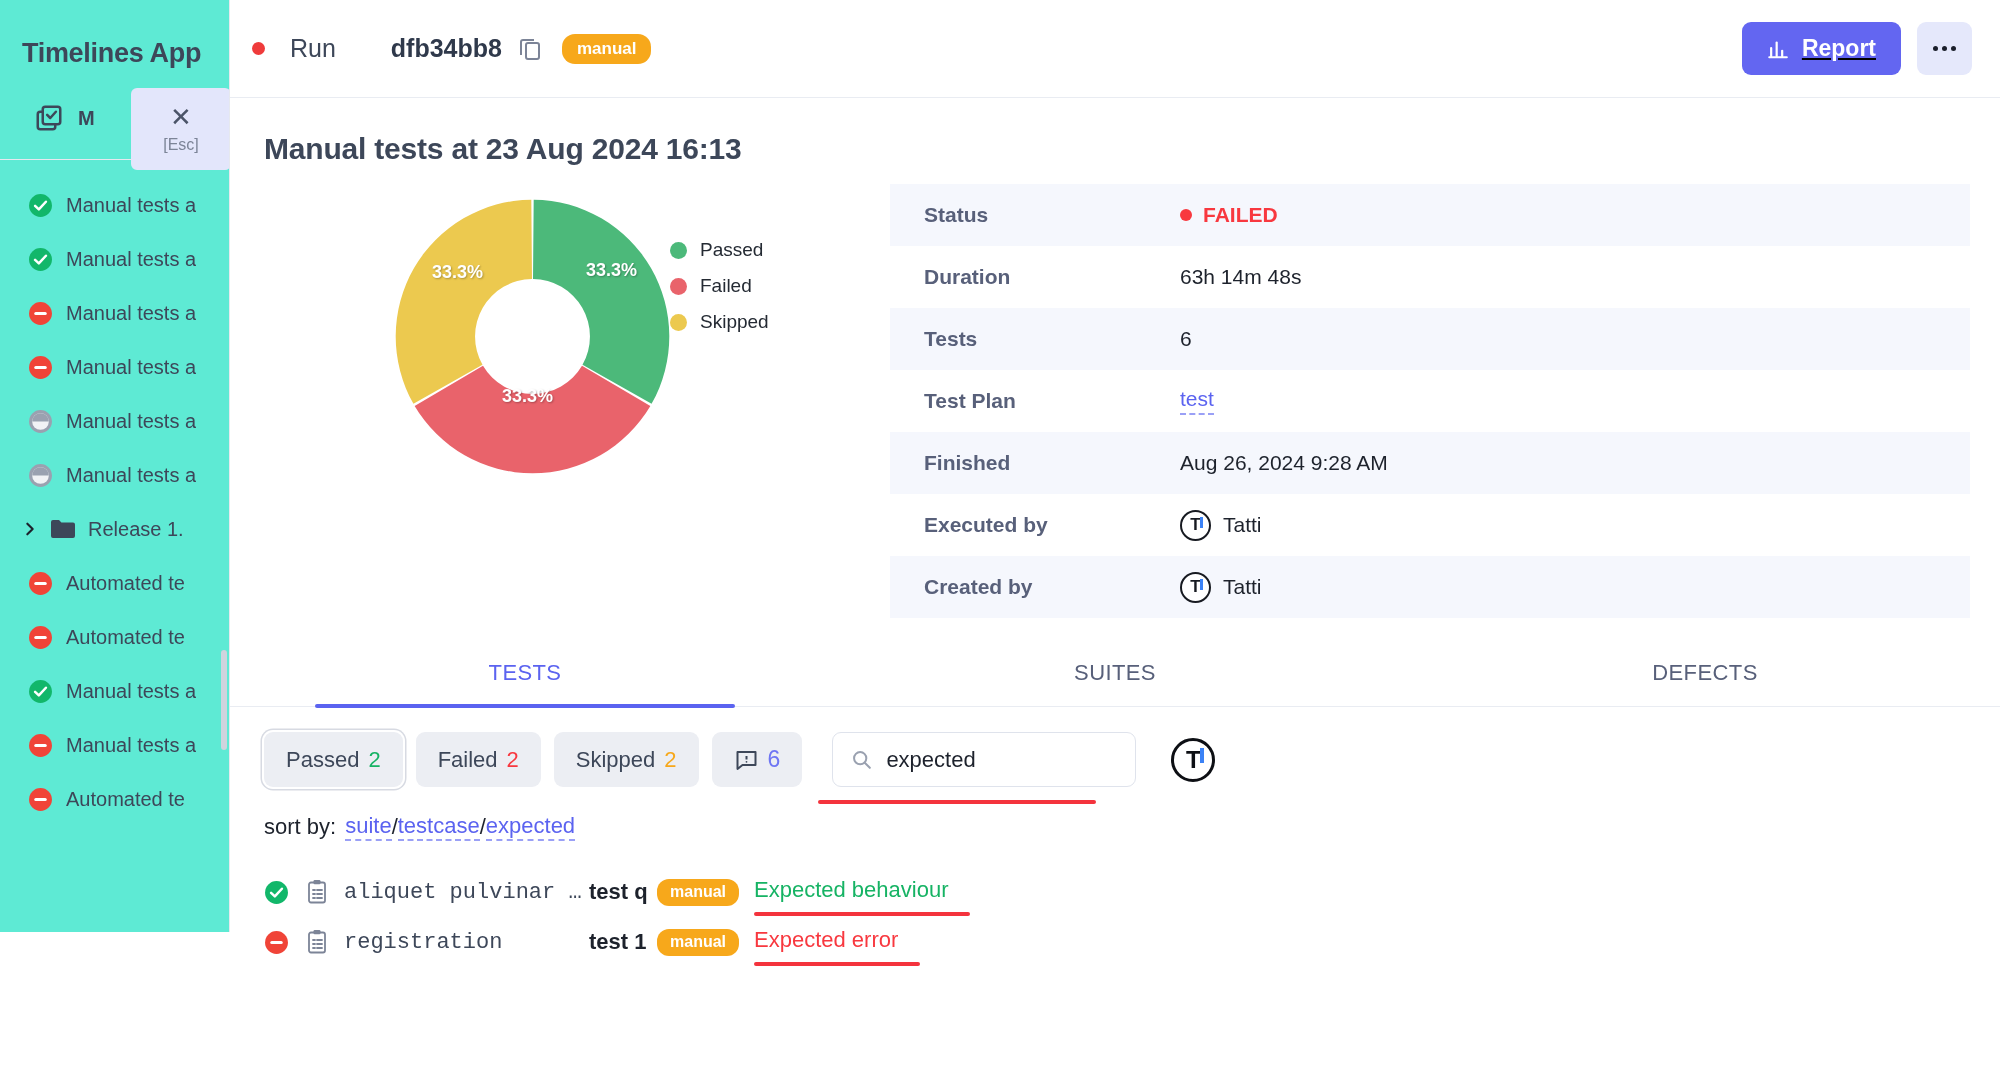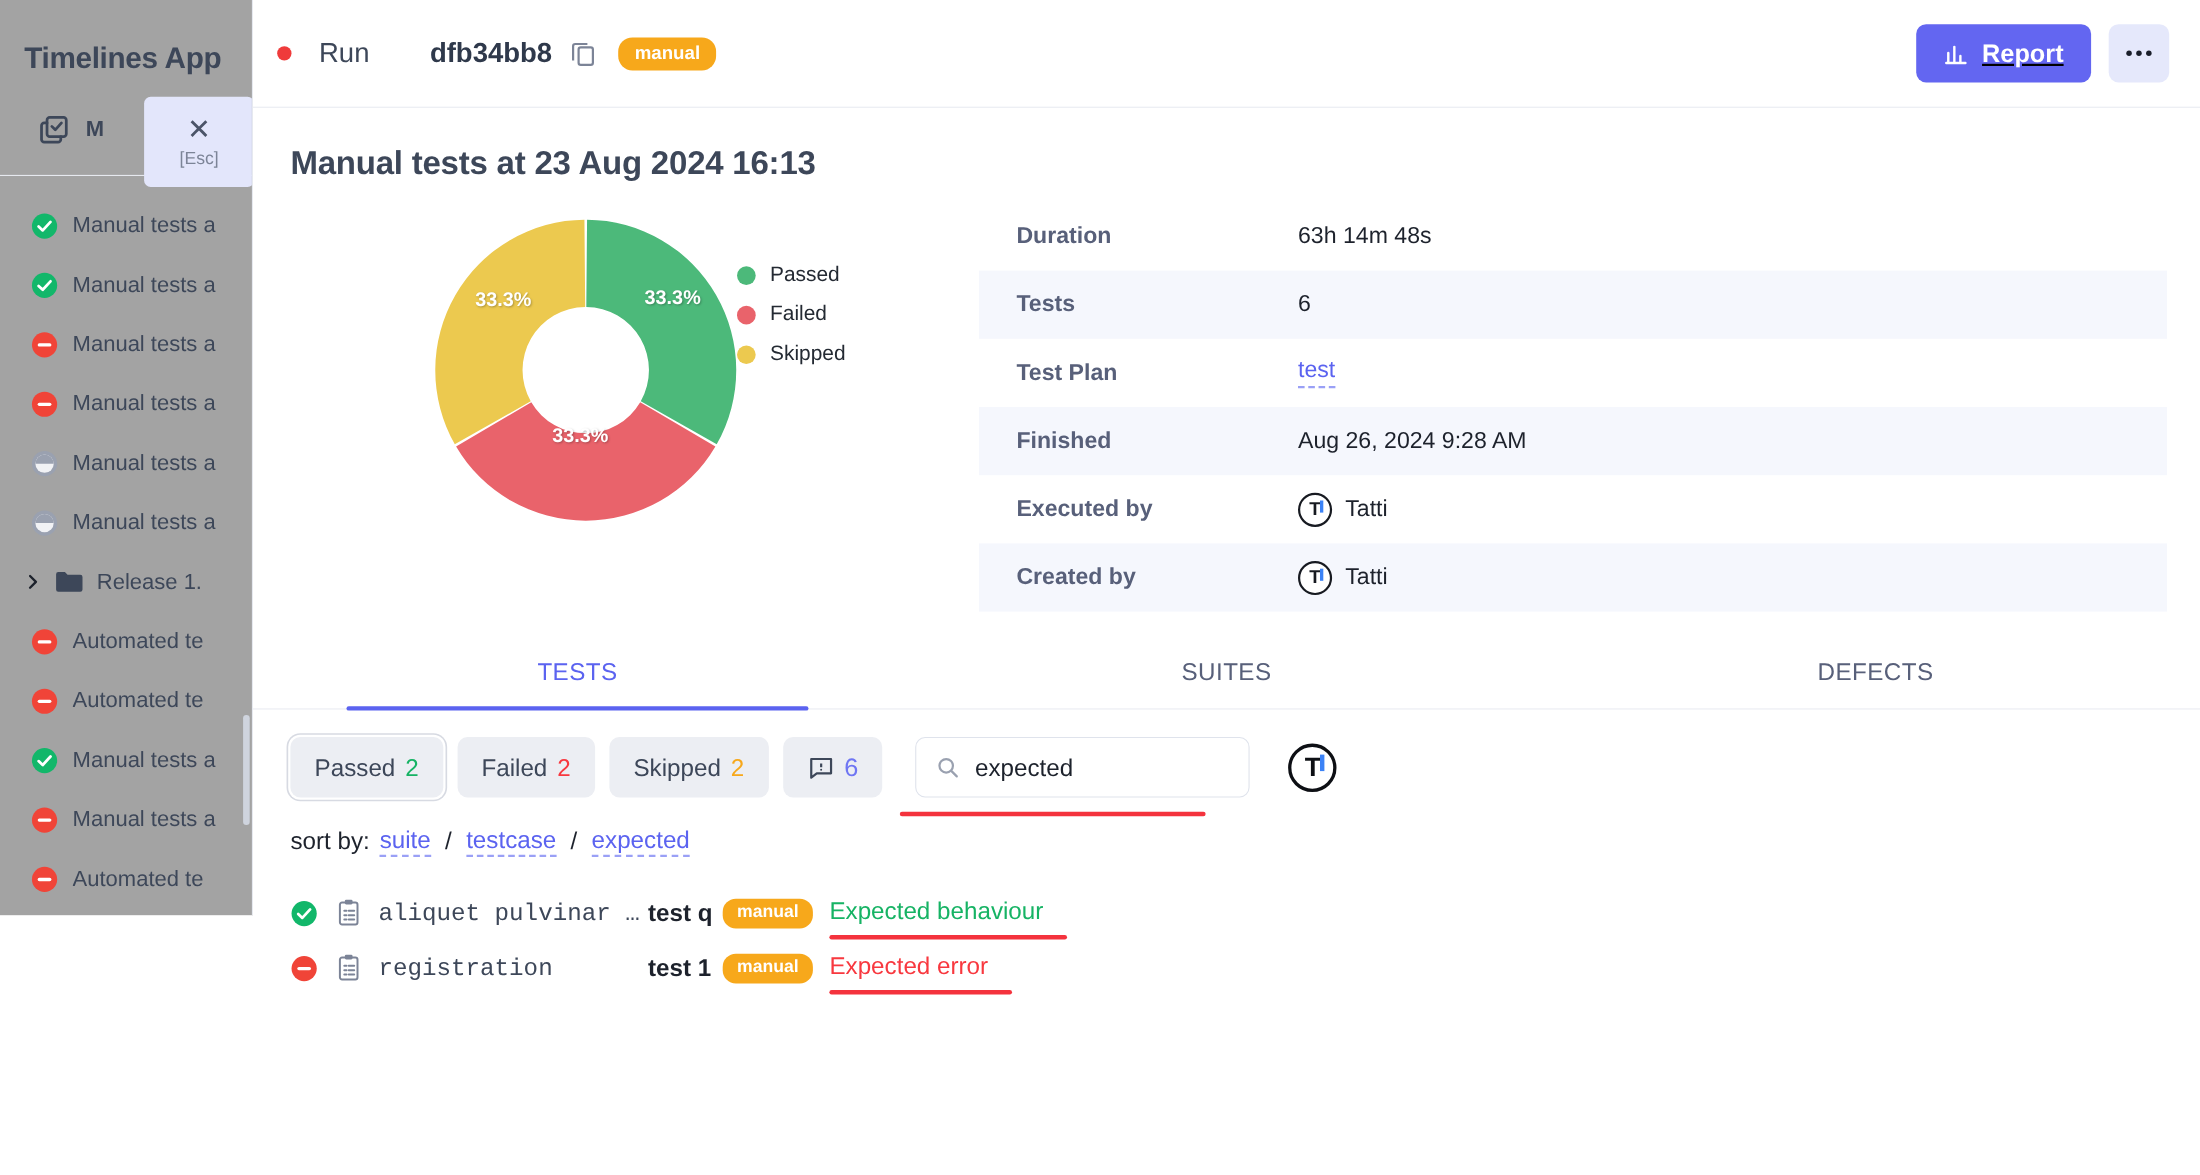--- a/index.html
+++ b/index.html
@@ -6,22 +6,22 @@
   html, body {
     width: 2000px; height: 1068px;
     font-family: "Liberation Sans", sans-serif;
     background: #ffffff;
     overflow: hidden;
   }
   #app { position: relative; width: 2000px; height: 1068px; display: flex; }
 
   
   .sidebar {
-    width: 230px; height: 832px;
-    background: #a3a3a3;
+    width: 230px; height: 932px;
+    background: #5eead4;
     border-right: 1px solid #e6e9ef;
     position: relative; flex: 0 0 230px;
     overflow: hidden;
   }
   .sidebar-title {
     font-size: 27px; font-weight: bold; color: #3d4759;
     padding: 38px 0 0 22px; white-space: nowrap; letter-spacing: -0.3px;
   }
   .sidebar-tabs {
     display: flex; align-items: center; gap: 14px;
@@ -425,20 +425,29 @@
                    <span class="legend-label">Failed</span>
             </div>
             <div class="legend-item">
               <span class="legend-swatch" style="background:#ecc94f"></span>
                    <span class="legend-label">Skipped</span>
             </div>
           </div>
       </div>
 
       <div class="info-table" id="info-table">
+          <div class="info-row alt">
+            <div class="info-key">Status</div>
+                   <div class="info-val">
+              <span class="status-failed">
+        <span class="sdot"></span>
+        <span>FAILED</span>
+              </span>
+            </div>
+          </div>
           <div class="info-row">
             <div class="info-key">Duration</div>
                    <div class="info-val">
               <span>63h 14m 48s</span>
             </div>
           </div>
           <div class="info-row alt">
             <div class="info-key">Tests</div>
                    <div class="info-val">
               <span>6</span>
@@ -523,21 +532,21 @@
         <div class="search-underline"></div>
       </div>
 
       <div class="avatar-btn">
         <span>T</span>
       </div>
     </div>
 
     <div class="sortby">
       <span>sort by:</span>
-      <span id="sort-links" style="display:flex;align-items:center;gap:13px;">
+      <span id="sort-links" style="display:flex;align-items:center;gap:0;">
           <a href="#">suite</a>
           <span class="sep">/</span>
           <a href="#">testcase</a>
           <span class="sep">/</span>
           <a href="#">expected</a>
         </span>
     </div>
 
     <div class="test-list" id="test-list">
         <div class="test-row">

